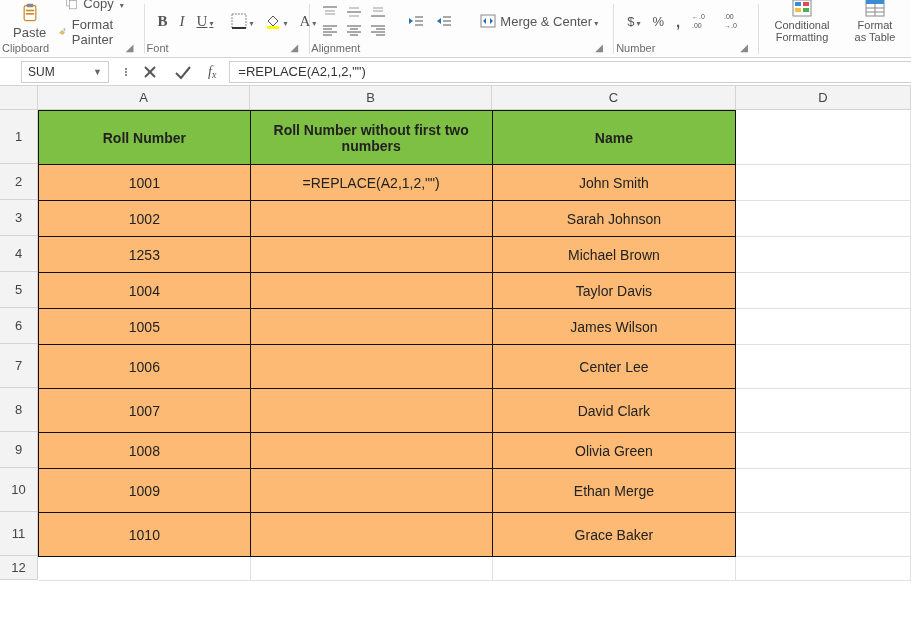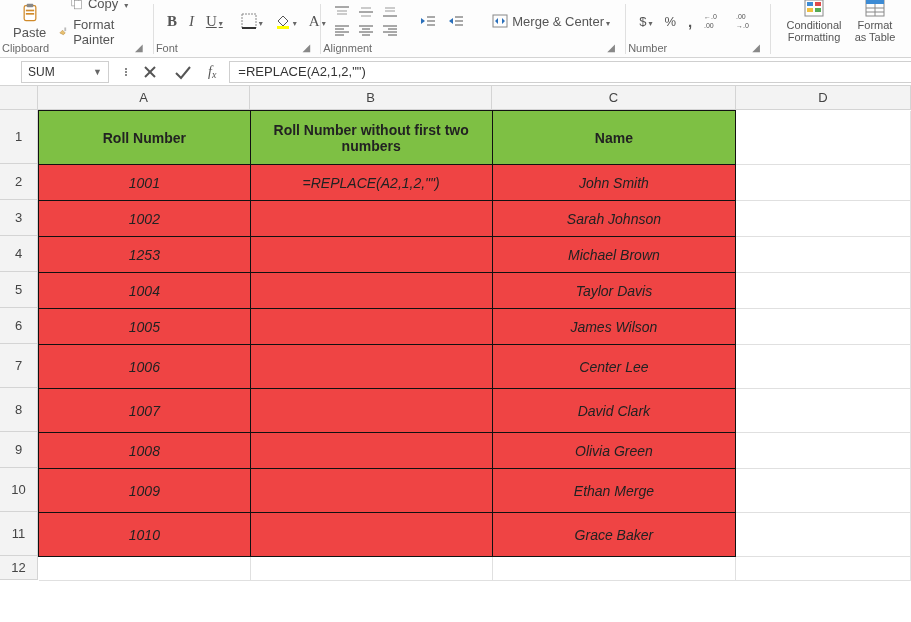--- a/index.html
+++ b/index.html
@@ -38,21 +38,21 @@
   .col-headers { position: absolute; top: 0; left: 38px; right: 0; height: 24px; display: flex; }
   .col-header { background: #f3f3f3; border-right: 1px solid #d4d4d4; border-bottom: 1px solid #d4d4d4; text-align: center; font-size: 13px; color: #444; line-height: 24px; }
   .row-headers { position: absolute; top: 24px; left: 0; width: 38px; }
   .row-header { background: #f3f3f3; border-right: 1px solid #d4d4d4; border-bottom: 1px solid #d4d4d4; text-align: center; font-size: 13px; color: #444; display: flex; align-items: center; justify-content: center; }
   .cells { position: absolute; top: 24px; left: 38px; right: 0; }
   .cells table { border-collapse: collapse; table-layout: fixed; }
   .cells td { border-right: 1px solid #e0e0e0; border-bottom: 1px solid #e0e0e0; font-size: 14px; color: #222; padding: 4px 6px; vertical-align: middle; }
 
   
   .hdr-cell { background: #7ec044; color: #111; font-weight: bold; text-align: center; font-size: 18px; border: 1px solid #111 !important; }
-  .data-cell { border: 1px solid #111 !important; text-align: center; font-size: 18px; background: #ef4444; font-style: italic; }
+  .data-cell { border: 1px solid #111 !important; text-align: center; font-size: 18px; background: #fdba74; }
   .formula-cell { text-align: center; }
   .colD { }
 
   .col-A { width: 212px; }
   .col-B { width: 242px; }
   .col-C { width: 244px; }
   .col-D { width: 175px; }
 
   .rh-1 { height: 54px; }
   .rh-std { height: 36px; }
@@ -251,21 +251,21 @@
       </div>
     </div>
     <div class="ribbon-group-label">
       <span>Number</span>
       <span class="launcher">◢</span>
     </div>
   </div>
   <div class="vr"></div>
 
   <div class="ribbon-group">
-    <div class="ribbon-group-body" style="gap:2px">
+    <div class="ribbon-group-body" style="gap:14px">
       <div class="big-btn ribbon-btn" style="font-size:11px;line-height:12px;text-align:center">
         <svg width="20" height="18" viewBox="0 0 20 18">
             <rect x="1" y="1" width="18" height="16" fill="none" stroke="#888"></rect>
             <rect x="3" y="3" width="6" height="4" fill="#3d8bd4"></rect>
             <rect x="11" y="3" width="6" height="4" fill="#e04a4a"></rect>
             <rect x="3" y="9" width="6" height="4" fill="#f0c040"></rect>
             <rect x="11" y="9" width="6" height="4" fill="#55aa55"></rect>
           </svg>
         <span style="white-space:normal;width:60px">Conditional Formatting</span>
       </div>

